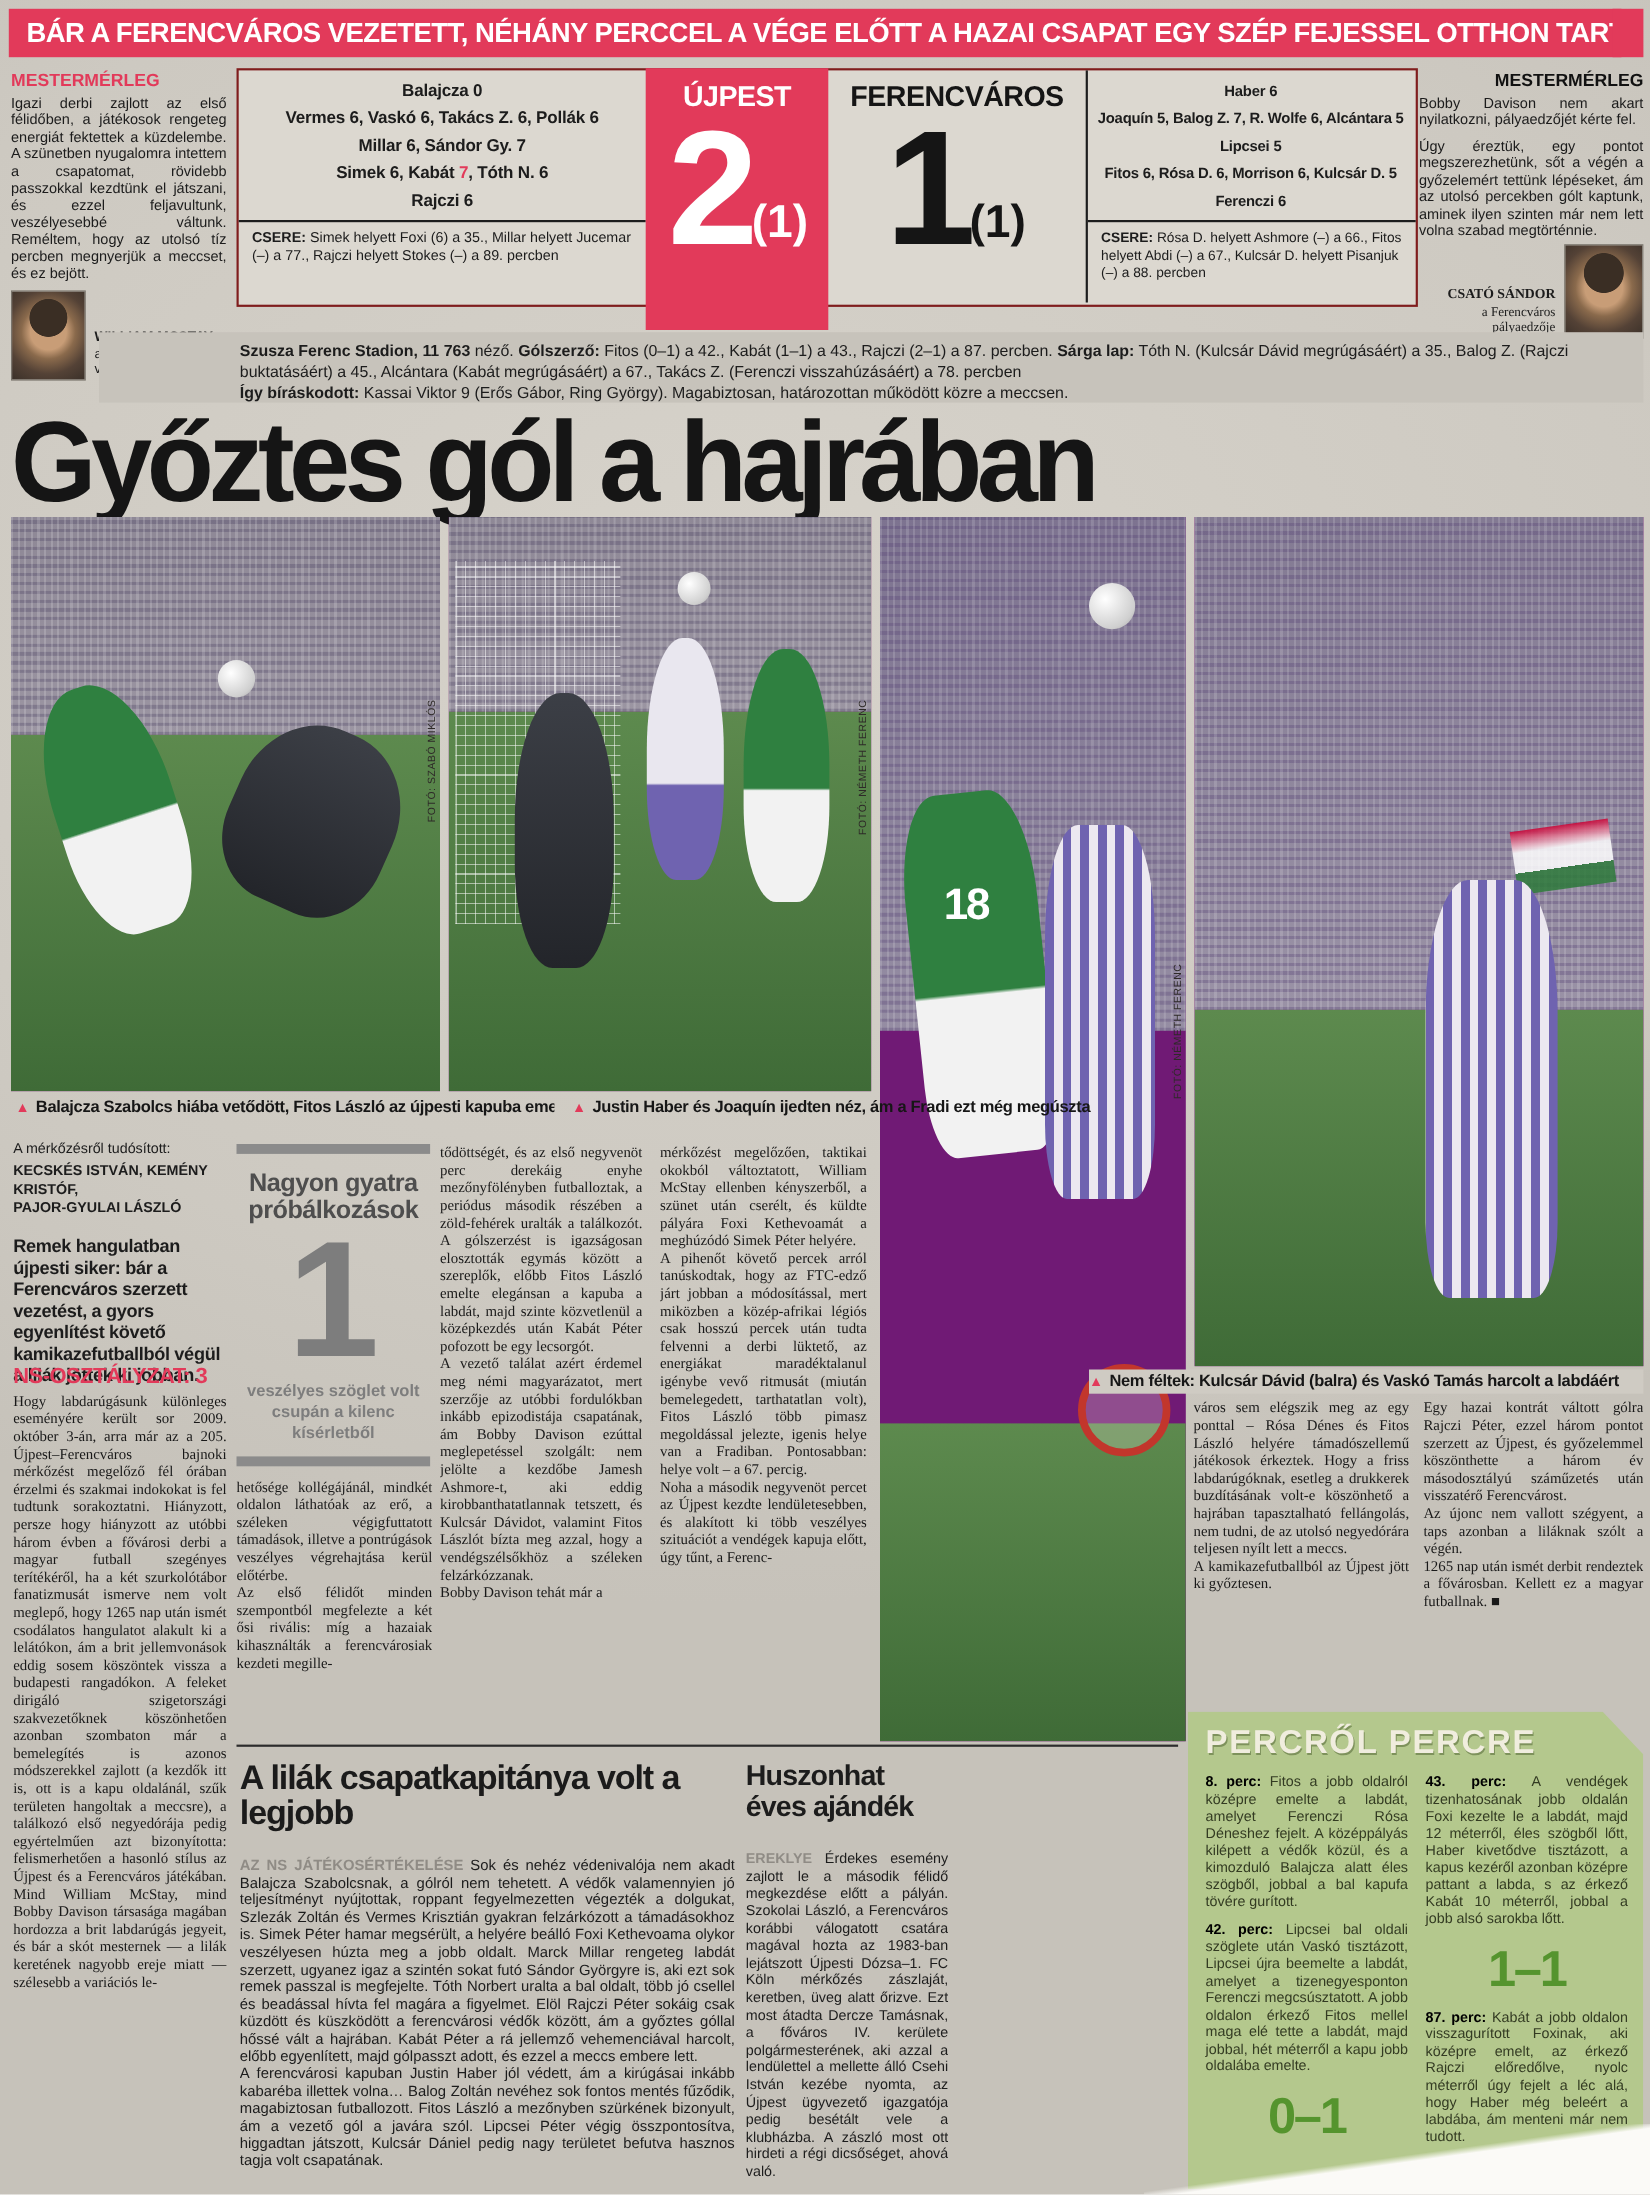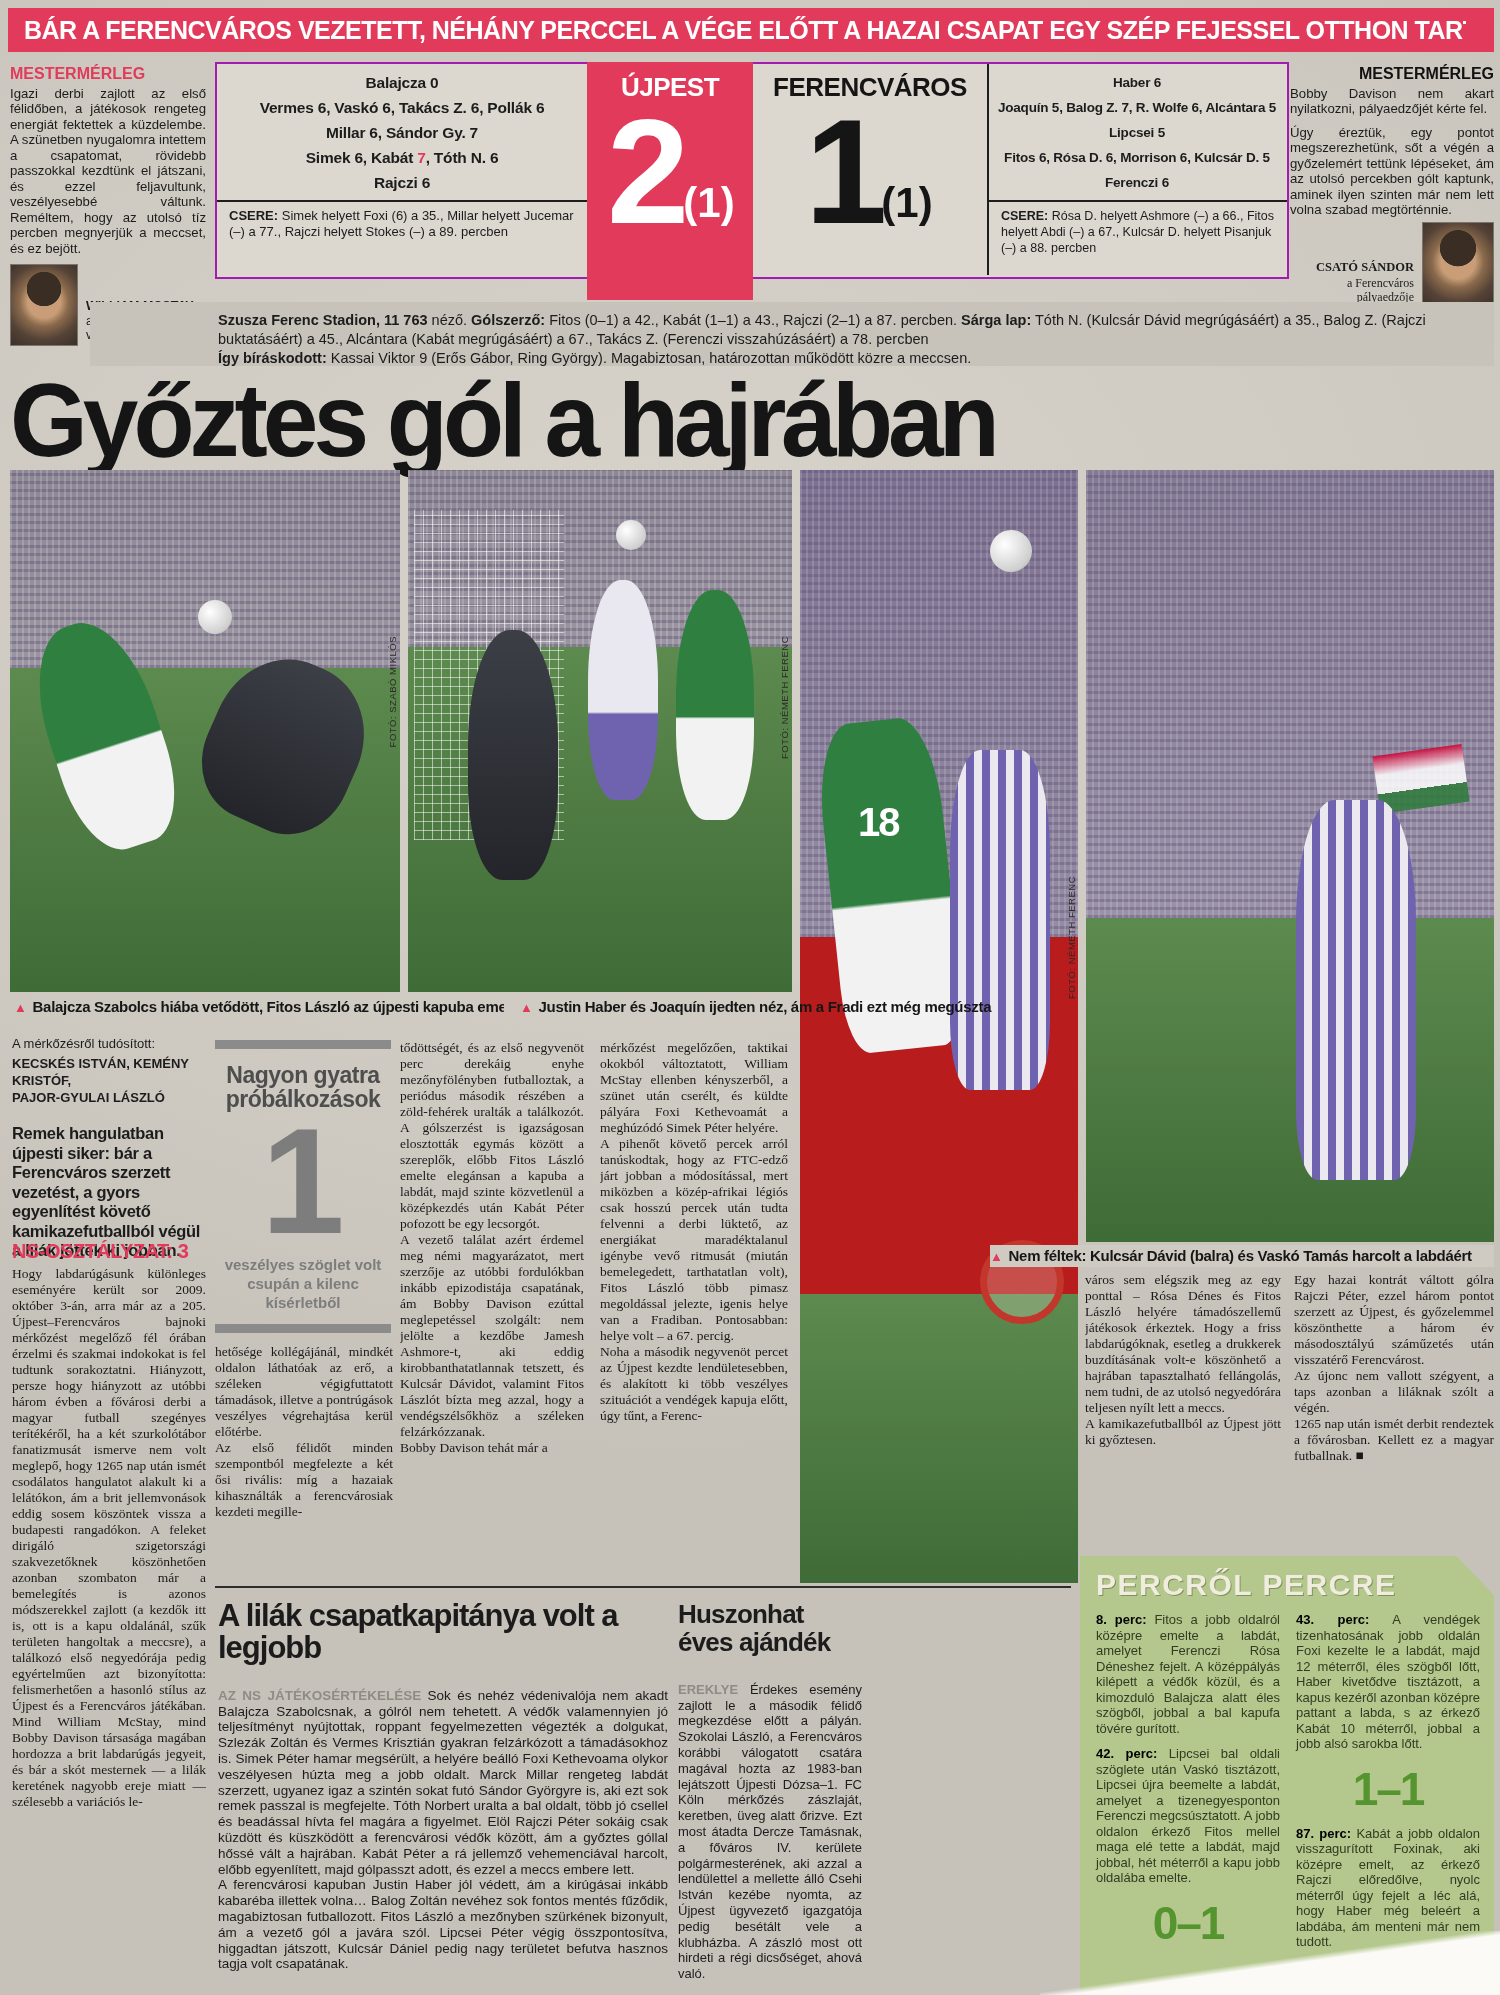--- a/index.html
+++ b/index.html
@@ -7,21 +7,21 @@
     width:1500px;height:1995px;position:relative;
     background:radial-gradient(1300px 900px at 45% 28%, #d7d3cb, #cdc9c1 70%, #c6c2ba);
     font-family:"Liberation Sans",sans-serif;color:#1c1c1c;overflow:hidden;
   }
   .abs{position:absolute;}
   
   .banner{background:#e23a5a;color:#fff;font-weight:bold;font-size:25px;line-height:44px;
     padding-left:16px;letter-spacing:-0.5px;white-space:nowrap;overflow:hidden;}
   .banner-corner{background:#e23a5a;}
   
-  .scoreband{background:#dcd8d0;border:2px solid #a21caf;}
+  .scoreband{background:#dcd8d0;border:2px solid #7f1d1d;}
   .ratings{ text-align:center;font-weight:bold;}
   .ratings .rline{font-size:15.5px;line-height:25px;letter-spacing:-0.2px;}
   .ratings.away .rline{font-size:13.5px;}
   .red7{color:#e23a5a;}
   .subs{border-top:2px solid #1d1d1d;text-align:left;font-weight:normal;
     font-size:13px;line-height:16px;padding:6px 12px 0 12px;}
   .score-col{height:238px;z-index:2;}
   .score-red{background:#e23a5a;color:#fff;}
   .score-team{font-size:26px;font-weight:bold;text-align:center;padding-top:10px;letter-spacing:-0.5px;}
   .bignum{font-size:148px;font-weight:bold;line-height:0.9;letter-spacing:-6px;}
@@ -39,21 +39,21 @@
   .cname{font-weight:bold;font-size:12.5px;}
   .crole{font-size:12px;line-height:14px;}
   
   .infoband{background:#c7c3bb;font-size:14.5px;line-height:19px;}
   .infoband .inner{padding:9px 14px 0 128px;text-align:left;}
   .infoband b{font-weight:bold;}
   
   .headline{font-size:100px;line-height:96px;font-weight:bold;letter-spacing:-5px;color:#151515;
     transform:scaleY(1.04);transform-origin:left top;white-space:nowrap;}
   
-  .photo{overflow:hidden;background:#b91c1c;}
+  .photo{overflow:hidden;background:#701a75;}
   .crowd{position:absolute;left:0;top:0;width:100%;
     background:
       repeating-linear-gradient(90deg, rgba(255,255,255,.16) 0 2px, transparent 2px 6px),
       repeating-linear-gradient(0deg, rgba(70,60,95,.30) 0 3px, transparent 3px 8px),
       linear-gradient(#8e8896,#9b95a2);}
   .pitch{position:absolute;left:0;bottom:0;width:100%;
     background:linear-gradient(#5d8a4e,#3f6b37);}
   .net{position:absolute;
     background:
       repeating-linear-gradient(0deg, rgba(250,250,250,.55) 0 1px, transparent 1px 9px),

